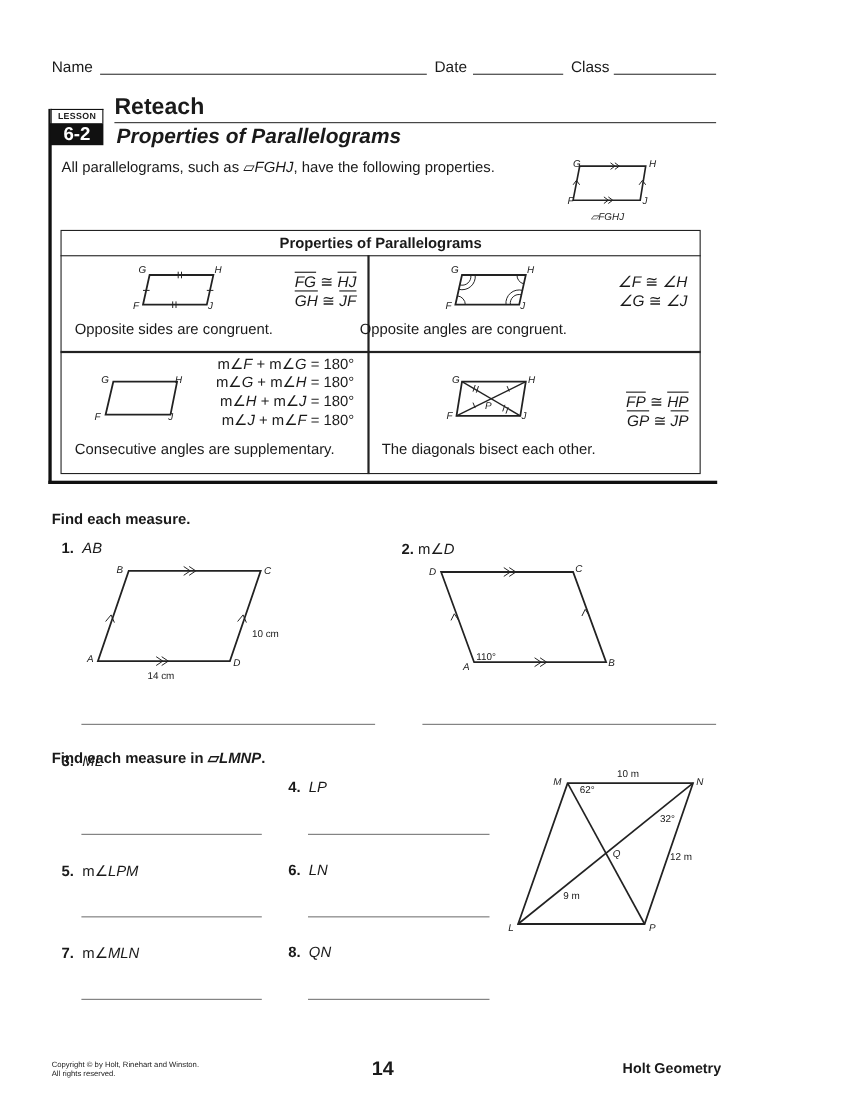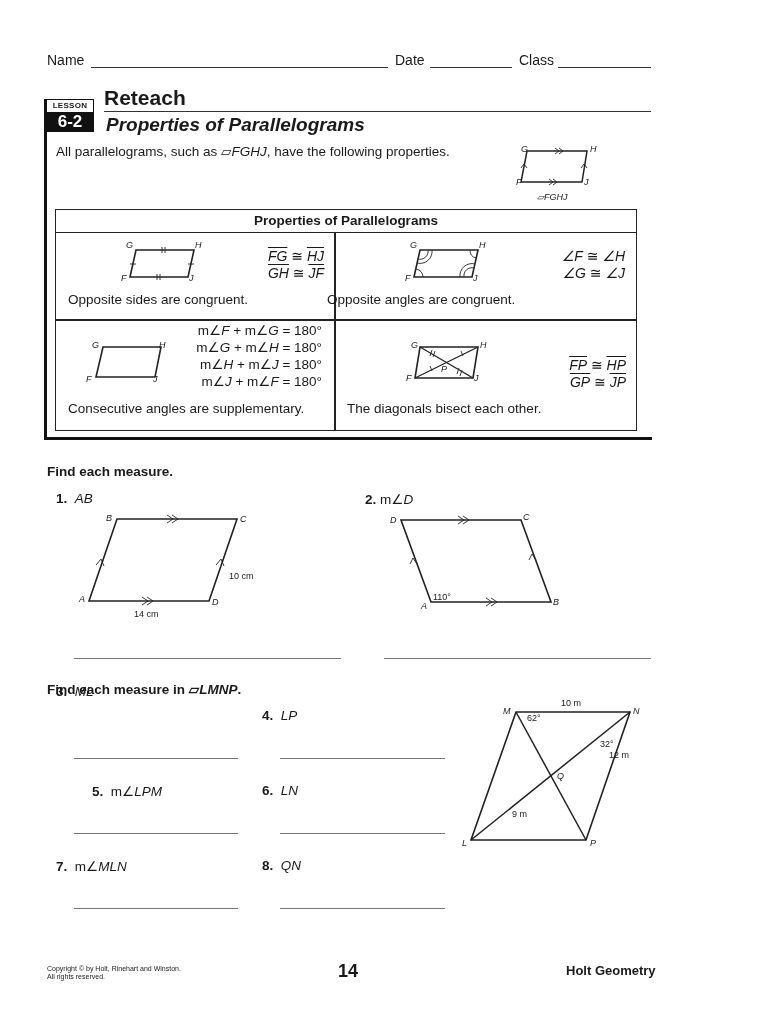--- a/index.html
+++ b/index.html
@@ -198,21 +198,21 @@
 
 <div class="abs section" style="left:47px; top:681px;">
   <span>Find each measure in </span><span>▱</span><span class="it">LMNP</span><span>.</span>
 </div>
 
 <div class="abs q" style="left:56px; top:684px;"><span class="n">3.</span>&nbsp; <span></span><span class="it">ML</span></div>
 <div class="ans" style="left:74px; top:758px; width:164px;"></div>
 <div class="abs q" style="left:262px; top:708px;"><span class="n">4.</span>&nbsp; <span></span><span class="it">LP</span></div>
 <div class="ans" style="left:280px; top:758px; width:165px;"></div>
 
-<div class="abs q" style="left:56px; top:783px;margin-left:36px;"><span class="n">5.</span>&nbsp; <span>m∠</span><span class="it">LPM</span></div>
+<div class="abs q" style="left:56px; top:783px;"><span class="n">5.</span>&nbsp; <span>m∠</span><span class="it">LPM</span></div>
 <div class="ans" style="left:74px; top:833px; width:164px;"></div>
 <div class="abs q" style="left:262px; top:783px;"><span class="n">6.</span>&nbsp; <span></span><span class="it">LN</span></div>
 <div class="ans" style="left:280px; top:833px; width:165px;"></div>
 
 <div class="abs q" style="left:56px; top:858px;"><span class="n">7.</span>&nbsp; <span>m∠</span><span class="it">MLN</span></div>
 <div class="ans" style="left:74px; top:908px; width:164px;"></div>
 <div class="abs q" style="left:262px; top:858px;"><span class="n">8.</span>&nbsp; <span></span><span class="it">QN</span></div>
 <div class="ans" style="left:280px; top:908px; width:165px;"></div>
 
 <svg style="left:455px; top:690px;" width="200" height="165">
@@ -221,21 +221,21 @@
   <line x1="16" y1="150" x2="175" y2="22" stroke="#222" stroke-width="1.5"></line>
 </svg>
 <span class="lbl" style="left:503px; top:706px;">M</span>
 <span class="lbl" style="left:633px; top:706px;">N</span>
 <span class="lbl" style="left:462px; top:838px;">L</span>
 <span class="lbl" style="left:590px; top:838px;">P</span>
 <span class="lbl" style="left:557px; top:771px;">Q</span>
 <span class="lblr" style="left:561px; top:698px;">10 m</span>
 <span class="lblr" style="left:527px; top:713px;">62°</span>
 <span class="lblr" style="left:600px; top:739px;">32°</span>
-<span class="lblr" style="left:609px; top:750px;text-align:center;">12 m</span>
+<span class="lblr" style="left:609px; top:774px;text-align:center;">12 m</span>
 <span class="lblr" style="left:512px; top:809px;">9 m</span>
 
 <div class="abs foot-copy">
   <div>Copyright © by Holt, Rinehart and Winston.</div>
   <div>All rights reserved.</div>
 </div>
 <div class="abs foot-page">14</div>
 <div class="abs foot-book">Holt Geometry</div>
 
 </body></html>

